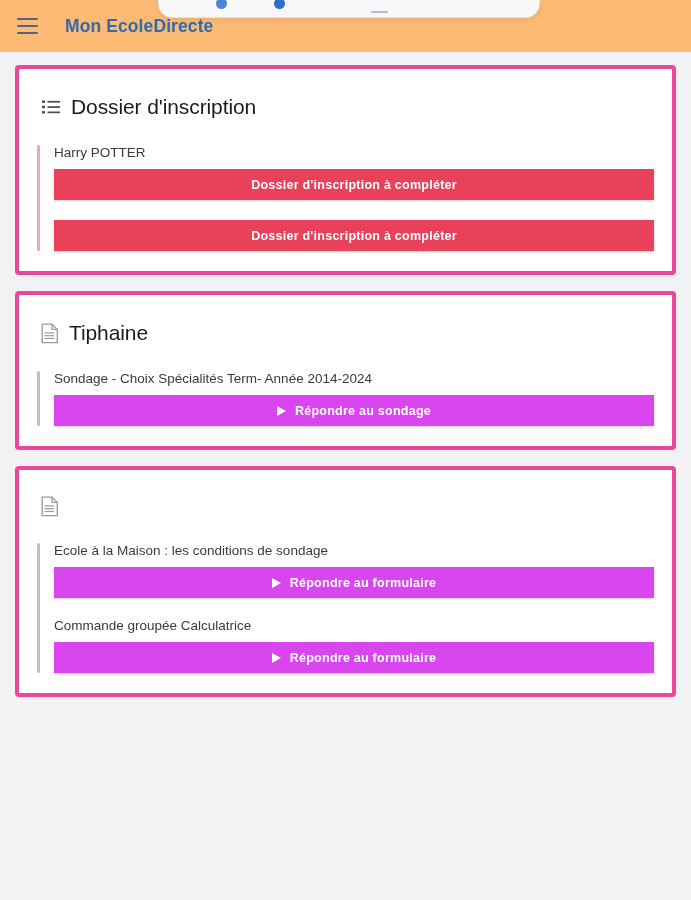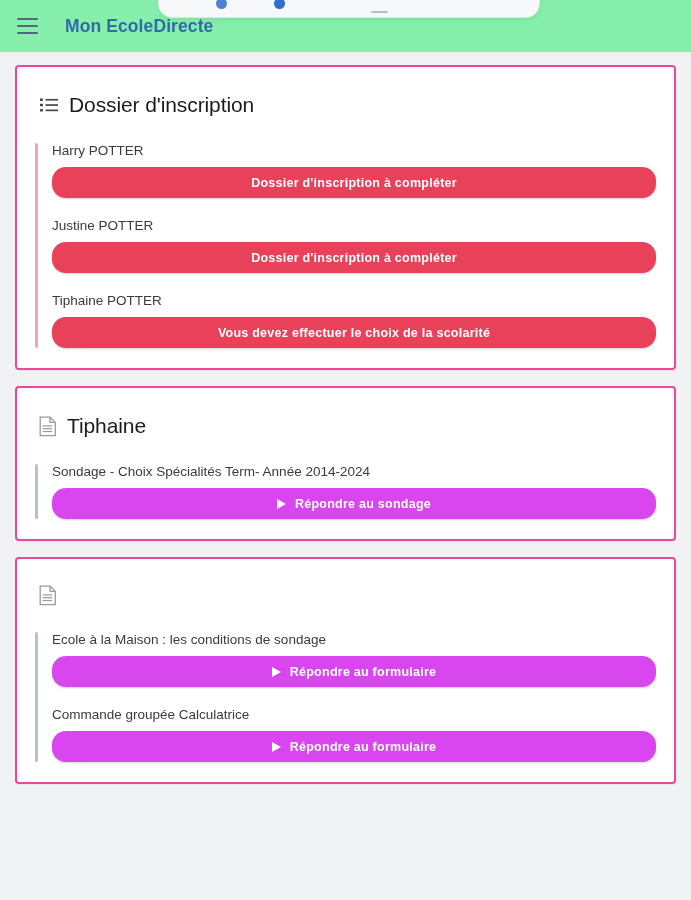--- a/index.html
+++ b/index.html
@@ -46,21 +46,21 @@
     width: 17px;
     height: 2px;
     background: #b8bcc4;
     border-radius: 1px;
   }
 
   
   .appbar {
     position: relative;
     height: 52px;
-    background: #86efac;
+    background: #fdba74;
     display: flex;
     align-items: center;
     padding-left: 17px;
     z-index: 10;
   }
   .hamburger {
     width: 21px;
     height: 16px;
     display: flex;
     flex-direction: column;
@@ -85,21 +85,21 @@
   }
 
   
   .page {
     padding: 13px 15px 0 15px;
   }
 
   
   .card {
     background: #ffffff;
-    border: 2px solid #ec4899;
+    border: 4px solid #ec4899;
     border-radius: 4px;
     box-shadow: 0 1px 2px rgba(0,0,0,.045);
     margin-bottom: 16px;
     padding: 0 0 20px 0;
   }
 
   .card-head {
     display: flex;
     align-items: center;
     padding: 26px 0 0 22px;
@@ -148,21 +148,21 @@
     text-overflow: ellipsis;
   }
 
   .btn {
     display: flex;
     align-items: center;
     justify-content: center;
     width: 100%;
     height: 31px;
     border: none;
-    border-radius: 14px;
+    border-radius: 0;
     font-family: "Liberation Sans", sans-serif;
     font-size: 12.5px;
     font-weight: bold;
     color: #ffffff;
     letter-spacing: .25px;
     cursor: pointer;
     box-shadow: 0 1px 2px rgba(0,0,0,.18);
     white-space: nowrap;
   }
   .btn-danger { background: #e84159; }
@@ -212,28 +212,23 @@
     </div>
 
     <div class="group accent-red">
 
       <div class="entry">
         <div class="entry-label">Harry POTTER</div>
         <button class="btn btn-danger">Dossier d'inscription à compléter</button>
       </div>
 
       <div class="entry">
-        <div class="entry-label">Justine POTTER</div>
         <button class="btn btn-danger">Dossier d'inscription à compléter</button>
       </div>
 
-      <div class="entry">
-        <div class="entry-label">Tiphaine POTTER</div>
-        <button class="btn btn-danger">Vous devez effectuer le choix de la scolarité</button>
-      </div>
 
     </div>
   </div>
 
   <div class="card">
     <div class="card-head">
       <svg class="head-icon" width="18" height="21" viewBox="0 0 18 21">
         <path d="M1.2 1.2 H11 L16.3 6.4 V19.6 H1.2 Z" fill="#ffffff" stroke="#9a9a9a" stroke-width="1.3"></path>
         <path d="M11 1.2 V6.4 H16.3" fill="none" stroke="#9a9a9a" stroke-width="1.3"></path>
         <rect x="3.6" y="9.3" width="9.5" height="1.2" fill="#9a9a9a"></rect>

